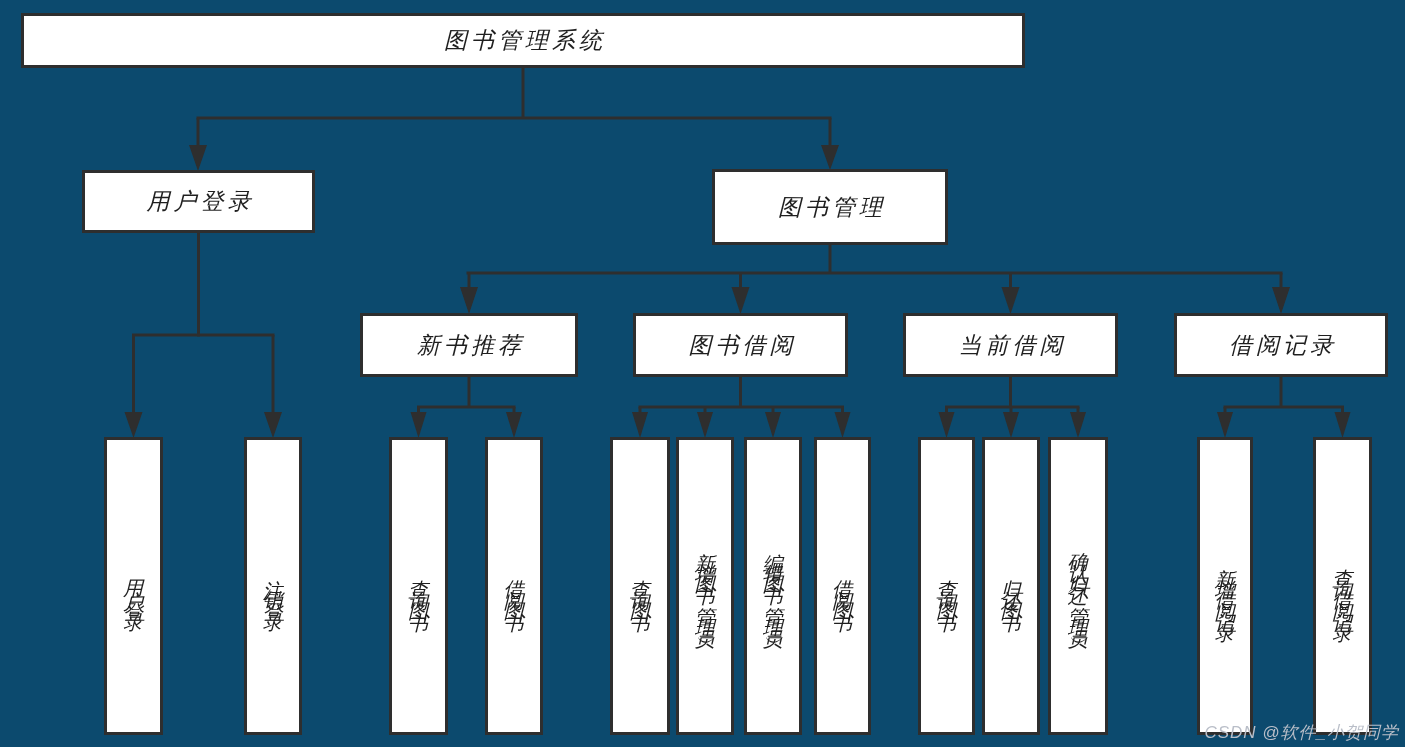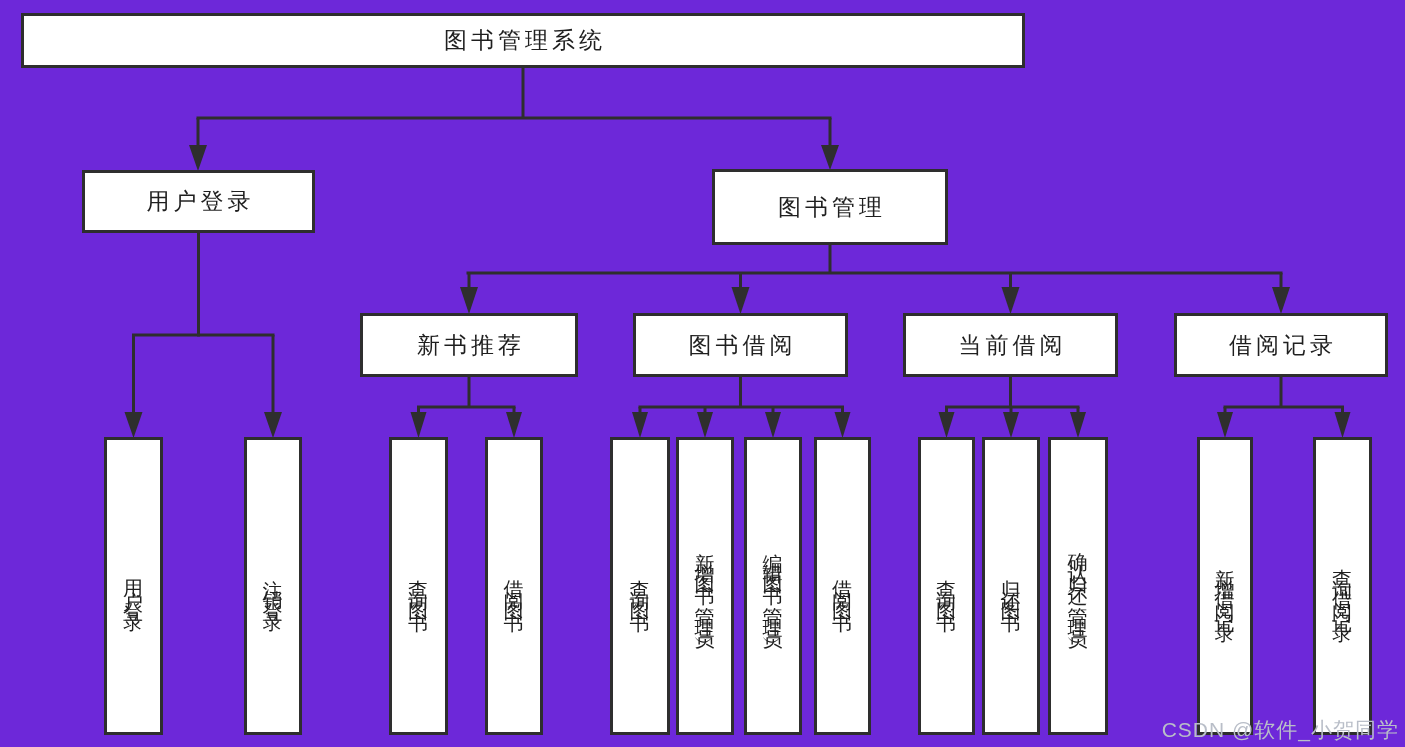--- a/index.html
+++ b/index.html
@@ -5,22 +5,23 @@
   html, body {
     margin: 0;
     padding: 0;
     background: #ffffff;
     font-family: "Liberation Sans", "DejaVu Sans", sans-serif;
   }
   .canvas {
     position: relative;
     width: 1405px;
     height: 747px;
-    background: #6d28d9;
+    background: #0c4a6e;
     overflow: hidden;
+    font-style: italic;
   }
   svg.connectors {
     position: absolute;
     left: 0; top: 0;
     width: 1405px;
     height: 747px;
   }
   .node {
     position: absolute;
     box-sizing: border-box;
@@ -66,21 +67,21 @@
   .leaf-c4 { left: 814px;  width: 57px; }
   .leaf-d1 { left: 918px;  width: 57px; }
   .leaf-d2 { left: 982px;  width: 58px; }
   .leaf-d3 { left: 1048px; width: 60px; }
   .leaf-e1 { left: 1197px; width: 56px; }
   .leaf-e2 { left: 1313px; width: 59px; }
   .watermark {
     position: absolute;
     right: 6px;
     bottom: 3px;
-    font-size: 21px;
+    font-size: 17px;
     letter-spacing: 1px;
     color: #b9bec8;
     white-space: nowrap;
   }
 </style>
 </head>
 <body>
 
 <div class="canvas">
 

